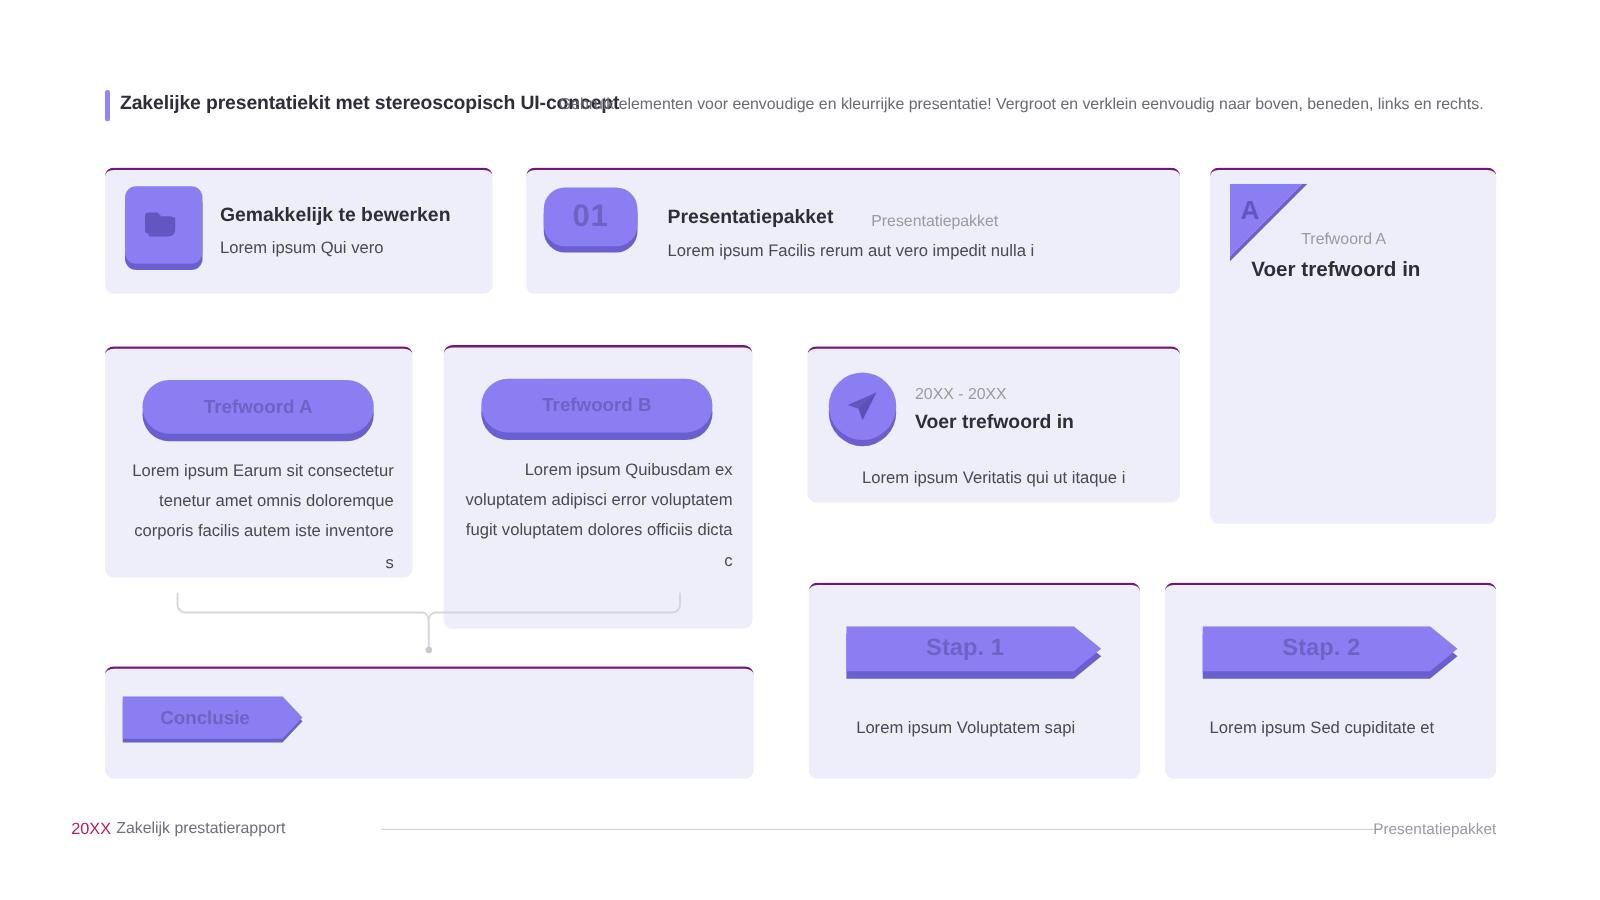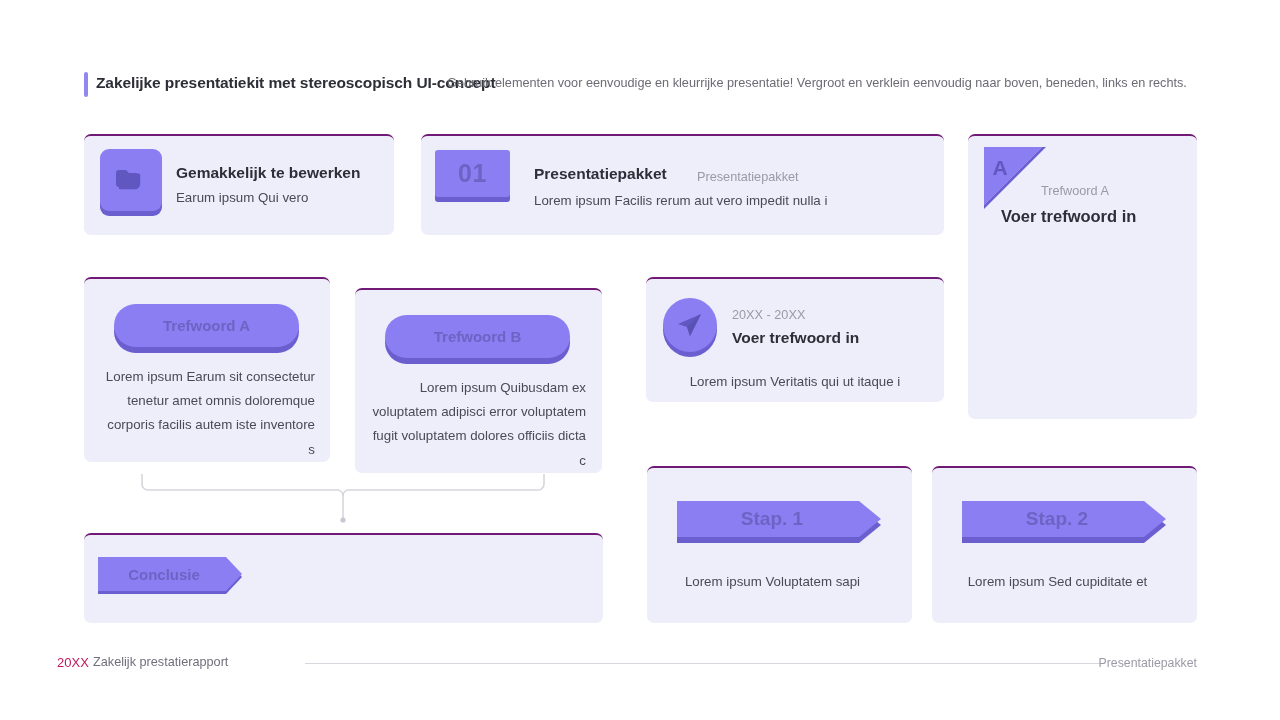--- a/index.html
+++ b/index.html
@@ -38,21 +38,21 @@
   
   .tile {
     position: absolute;
     background: #8b7ef2;
     border-radius: 9px;
     box-shadow: 0 5px 0 0 #6b5fd0;
   }
   .badge-num {
     position: absolute;
     background: #8b7ef2;
-    border-radius: 3px;
+    border-radius: 17px;
     box-shadow: 0 5px 0 0 #6b5fd0;
     display: flex; align-items: center; justify-content: center;
     font-size: 25px; font-weight: bold; color: #6e63c4;
     letter-spacing: 0.5px;
   }
   .pill {
     position: absolute;
     background: #8b7ef2;
     border-radius: 24px;
     box-shadow: 0 6px 0 0 #6b5fd0;
@@ -99,21 +99,21 @@
     font-size: 13.3px; color: #4a4a55; line-height: 1.73;
     text-align: justify;
   }
   #card3-list li::before {
     content: ""; position: absolute; left: 12px; top: 9px;
     width: 4px; height: 4px; border-radius: 50%; background: #5a5a66;
   }
 
   
   #card4 { left: 84px; top: 277px; width: 246px; height: 185px; }
-  #card5 { left: 355px; top: 288px; width: 247px; height: 185px; text-decoration: underline; }
+  #card5 { left: 355px; top: 276px; width: 247px; height: 227px; text-decoration: underline; }
   #card4-pill { left: 30px; top: 25px; width: 185px; height: 43px; }
   #card5-pill { left: 30px; top: 25px; width: 185px; height: 43px; }
   #card4-text { position: absolute; left: 16px; top: 86px; width: 215px; line-height: 1.82; }
   #card5-text { position: absolute; left: 16px; top: 86px; width: 215px; line-height: 1.82; }
 
   
   #card6 { left: 646px; top: 277px; width: 298px; height: 125px; }
   .circ {
     position: absolute; left: 17px; top: 19px; width: 54px; height: 54px;
     background: #8b7ef2; border-radius: 50%;
@@ -161,21 +161,21 @@
   </div>
 
   <div class="card" id="card1">
     <div class="tile" id="card1-icon">
       <svg class="folder" viewBox="0 0 34 28">
         <path d="M2 7a3 3 0 0 1 3-3h7l3 3h7a3 3 0 0 1 3 3v8a3 3 0 0 1-3 3H5a3 3 0 0 1-3-3Z" fill="#6157c0"></path>
         <path d="M6 22h15a4 4 0 0 0 4-4V9" fill="none" stroke="#6157c0" stroke-width="2.4" stroke-linecap="round"></path>
       </svg>
     </div>
     <div class="h-bold" id="card1-title">Gemakkelijk te bewerken</div>
-    <div class="t-body" id="card1-sub">Earum ipsum Qui vero</div>
+    <div class="t-body" id="card1-sub">Lorem ipsum Qui vero</div>
   </div>
 
   <div class="card" id="card2">
     <div class="badge-num" id="card2-badge">01</div>
     <div class="h-bold" id="card2-title">Presentatiepakket</div>
     <div class="t-muted" id="card2-tag">Presentatiepakket</div>
     <div class="t-body" id="card2-sub">Lorem ipsum Facilis rerum aut vero impedit nulla i</div>
   </div>
 
   <div class="card" id="card3">

